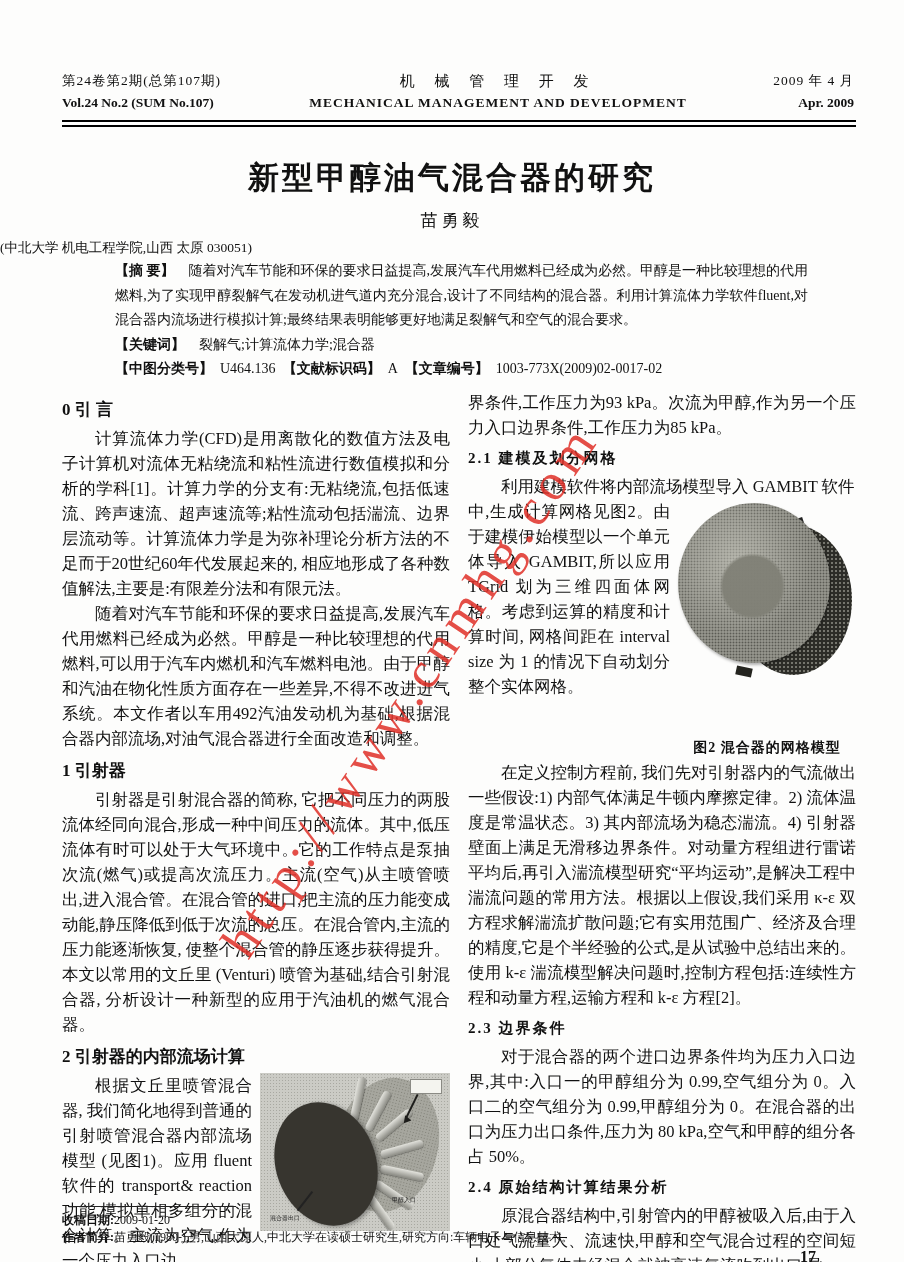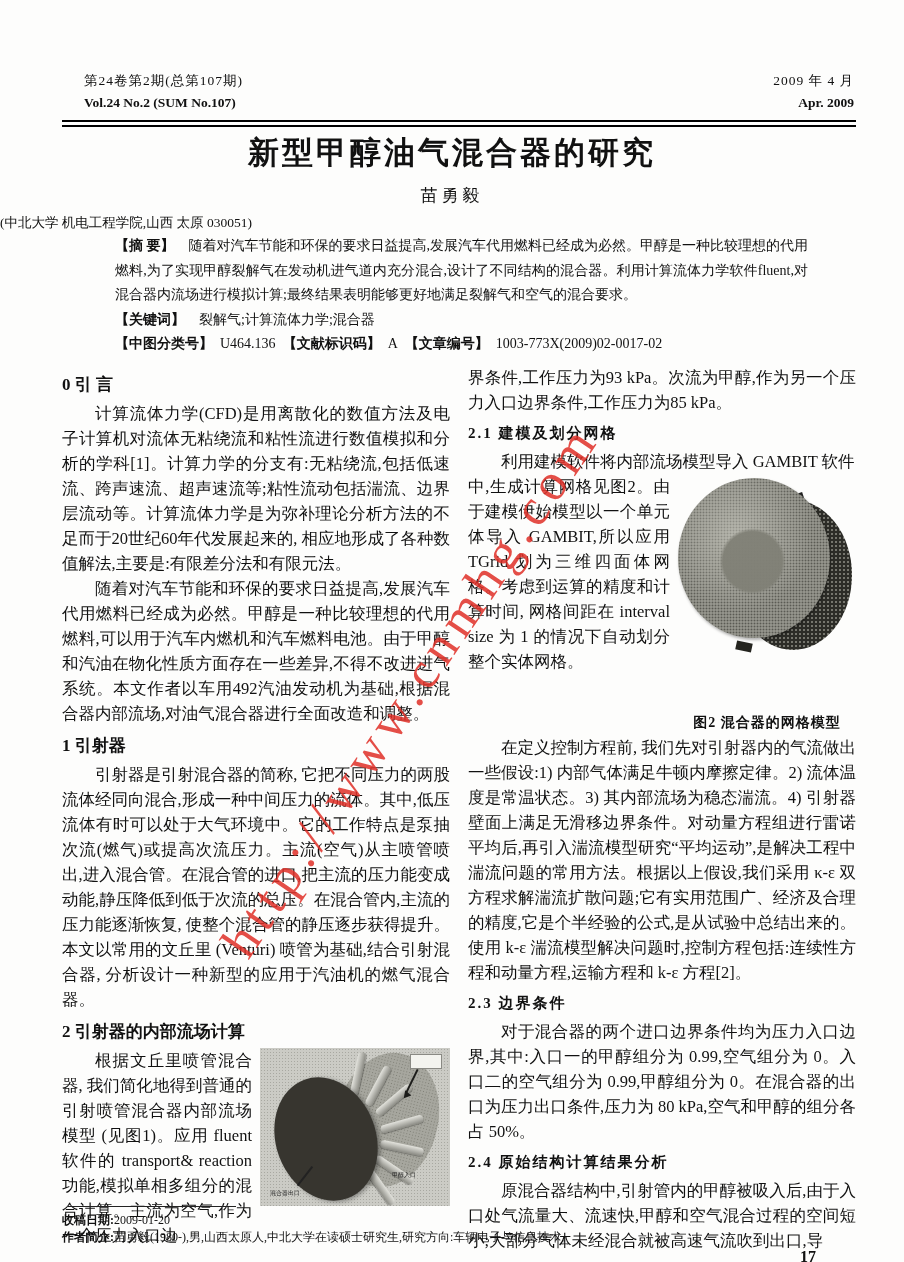--- a/index.html
+++ b/index.html
@@ -5,36 +5,36 @@
   html,body { margin:0; padding:0; background:#ffffff; }
   .page {
     position:relative; width:904px; height:1262px;
     background:#fdfdfc; overflow:hidden;
     font-family:"Liberation Serif","DejaVu Serif",serif;
     color:#111;
   }
   
   .journal-header {
     display:flex; justify-content:space-between; align-items:flex-end;
-    padding:70px 50px 0 84px; font-size:13.5px; line-height:22px;
+    padding:70px 50px 0 62px; font-size:13.5px; line-height:22px;
   }
   .jh-left  { text-align:left;  width:230px; }
   .jh-mid   { text-align:center; flex:1; }
   .jh-right { text-align:right; width:150px; }
   .jh-cn { letter-spacing:1px; }
   .jh-mid .jh-cn { font-size:15px; letter-spacing:8px; }
   .jh-en { font-weight:700; font-family:"Liberation Serif",serif; }
   .jh-mid .jh-en { font-weight:700; letter-spacing:1px; }
   .double-rule {
     margin:6px 48px 0 62px; height:3px;
     border-top:2.5px solid #000; border-bottom:2px solid #000;
   }
   
   .paper-title {
-    margin-top:5px; text-align:center;
+    margin-top:30px; text-align:center;
     font-size:31px; font-weight:700; letter-spacing:3px;
   }
   .paper-author { margin-top:10px; text-align:center; font-size:17px; letter-spacing:4px; }
   .paper-affil  { margin-top:7px;  text-align:left; font-size:13.5px; }
   
   .meta-block { margin:2px 96px 0 115px; font-size:14px; line-height:24.5px; text-align:justify; }
   .meta-row { margin:0; }
   .meta-label { font-weight:700; }
   .meta-gap { display:inline-block; width:14px; }
   
@@ -116,20 +116,24 @@
 </style>
 </head>
 <body>
 
 <div class="page">
 
   <div class="journal-header">
     <div class="jh-left">
       <div class="jh-cn">第24卷第2期(总第107期)</div>
       <div class="jh-en">Vol.24  No.2 (SUM No.107)</div>
+    </div>
+    <div class="jh-mid">
+      <div class="jh-cn">机 械 管 理 开 发</div>
+      <div class="jh-en">MECHANICAL  MANAGEMENT  AND  DEVELOPMENT</div>
     </div>
     <div class="jh-right">
       <div class="jh-cn">2009 年 4 月</div>
       <div class="jh-en">Apr. 2009</div>
     </div>
   </div>
   <div class="double-rule"></div>
 
   <div class="paper-title">新型甲醇油气混合器的研究</div>
   <div class="paper-author">苗勇毅</div>

